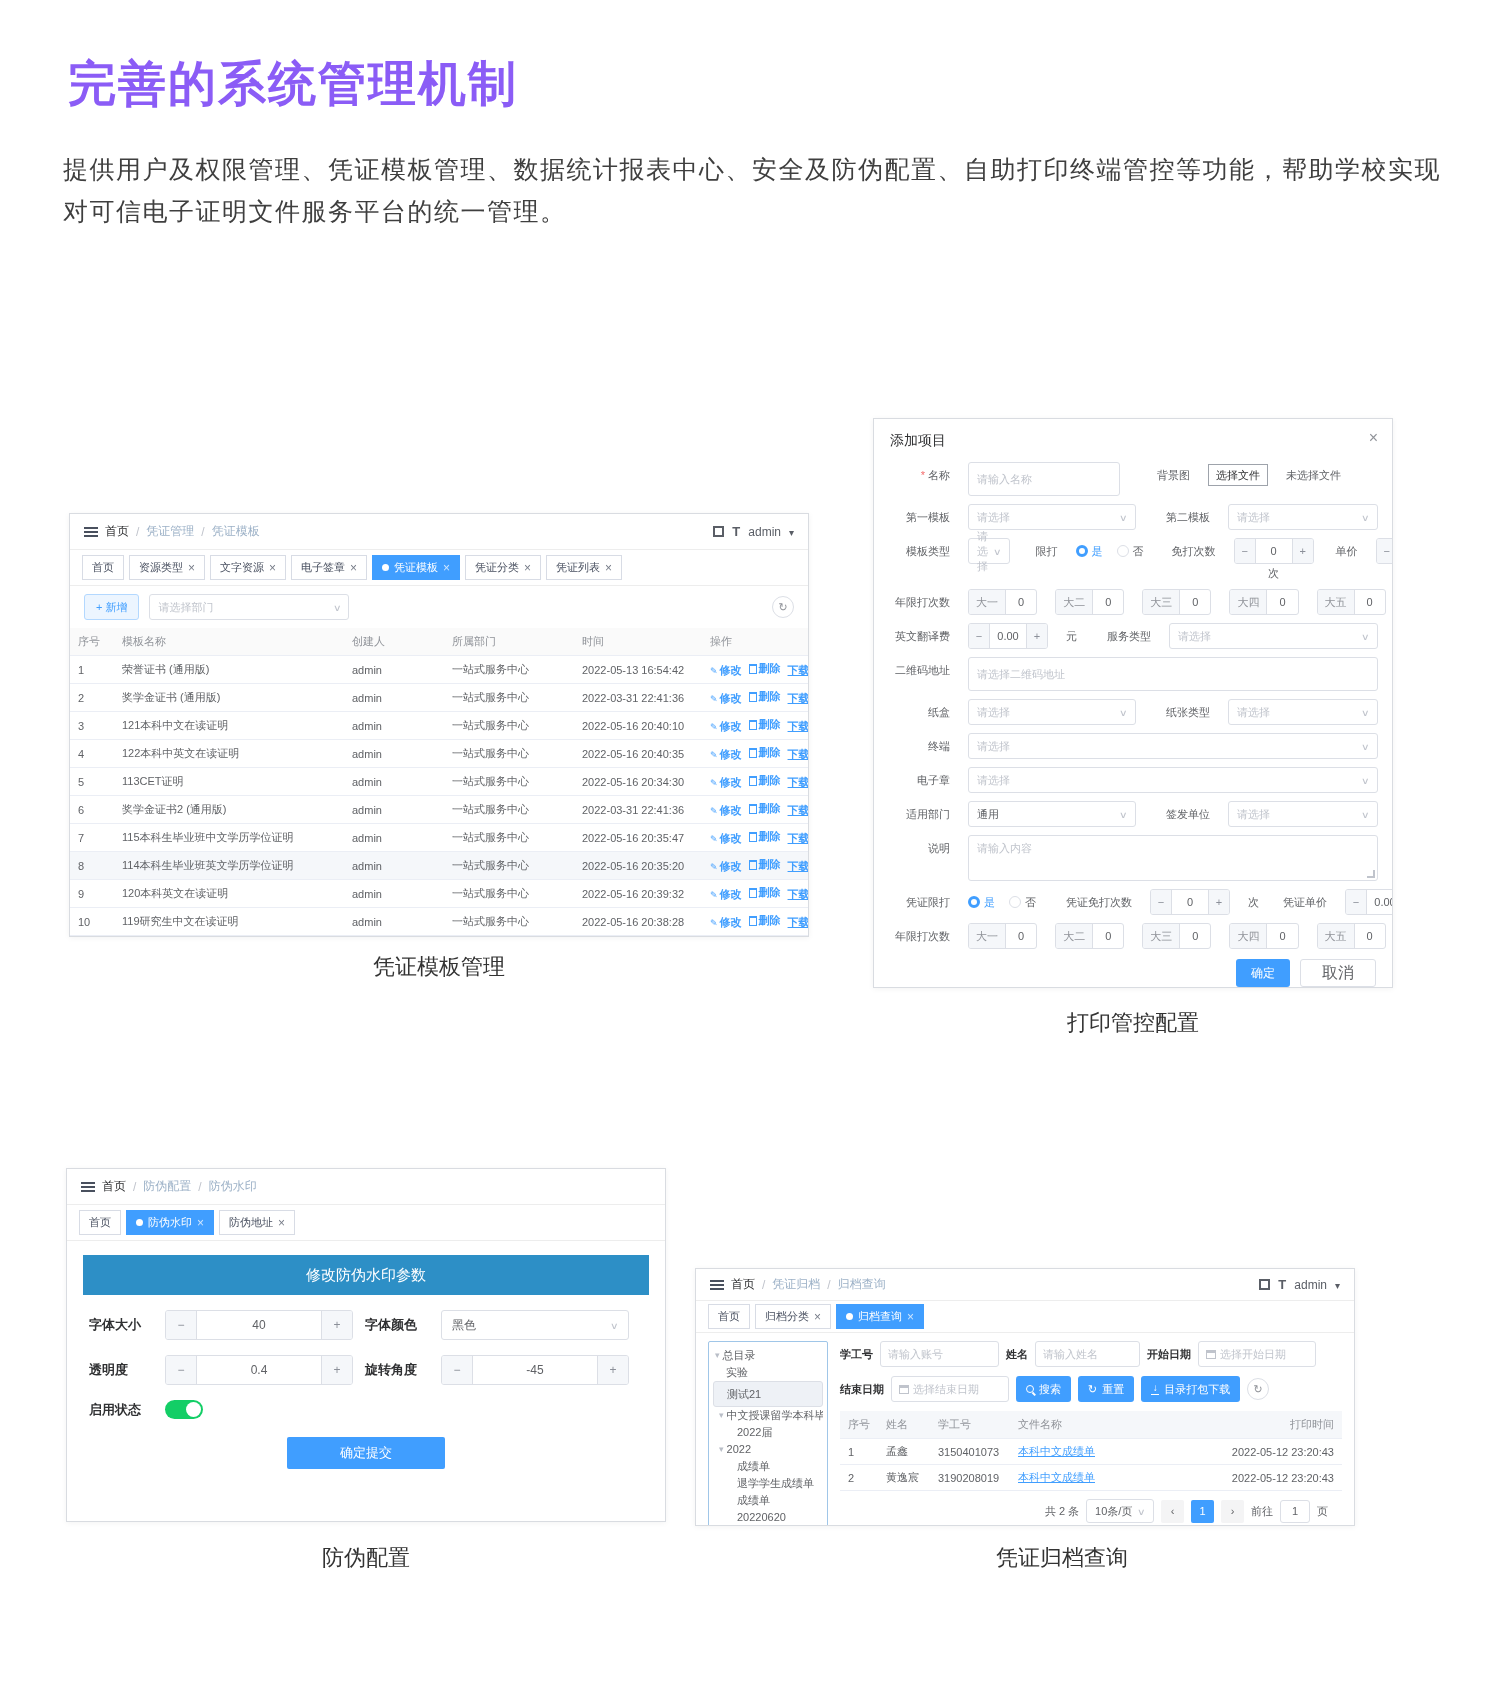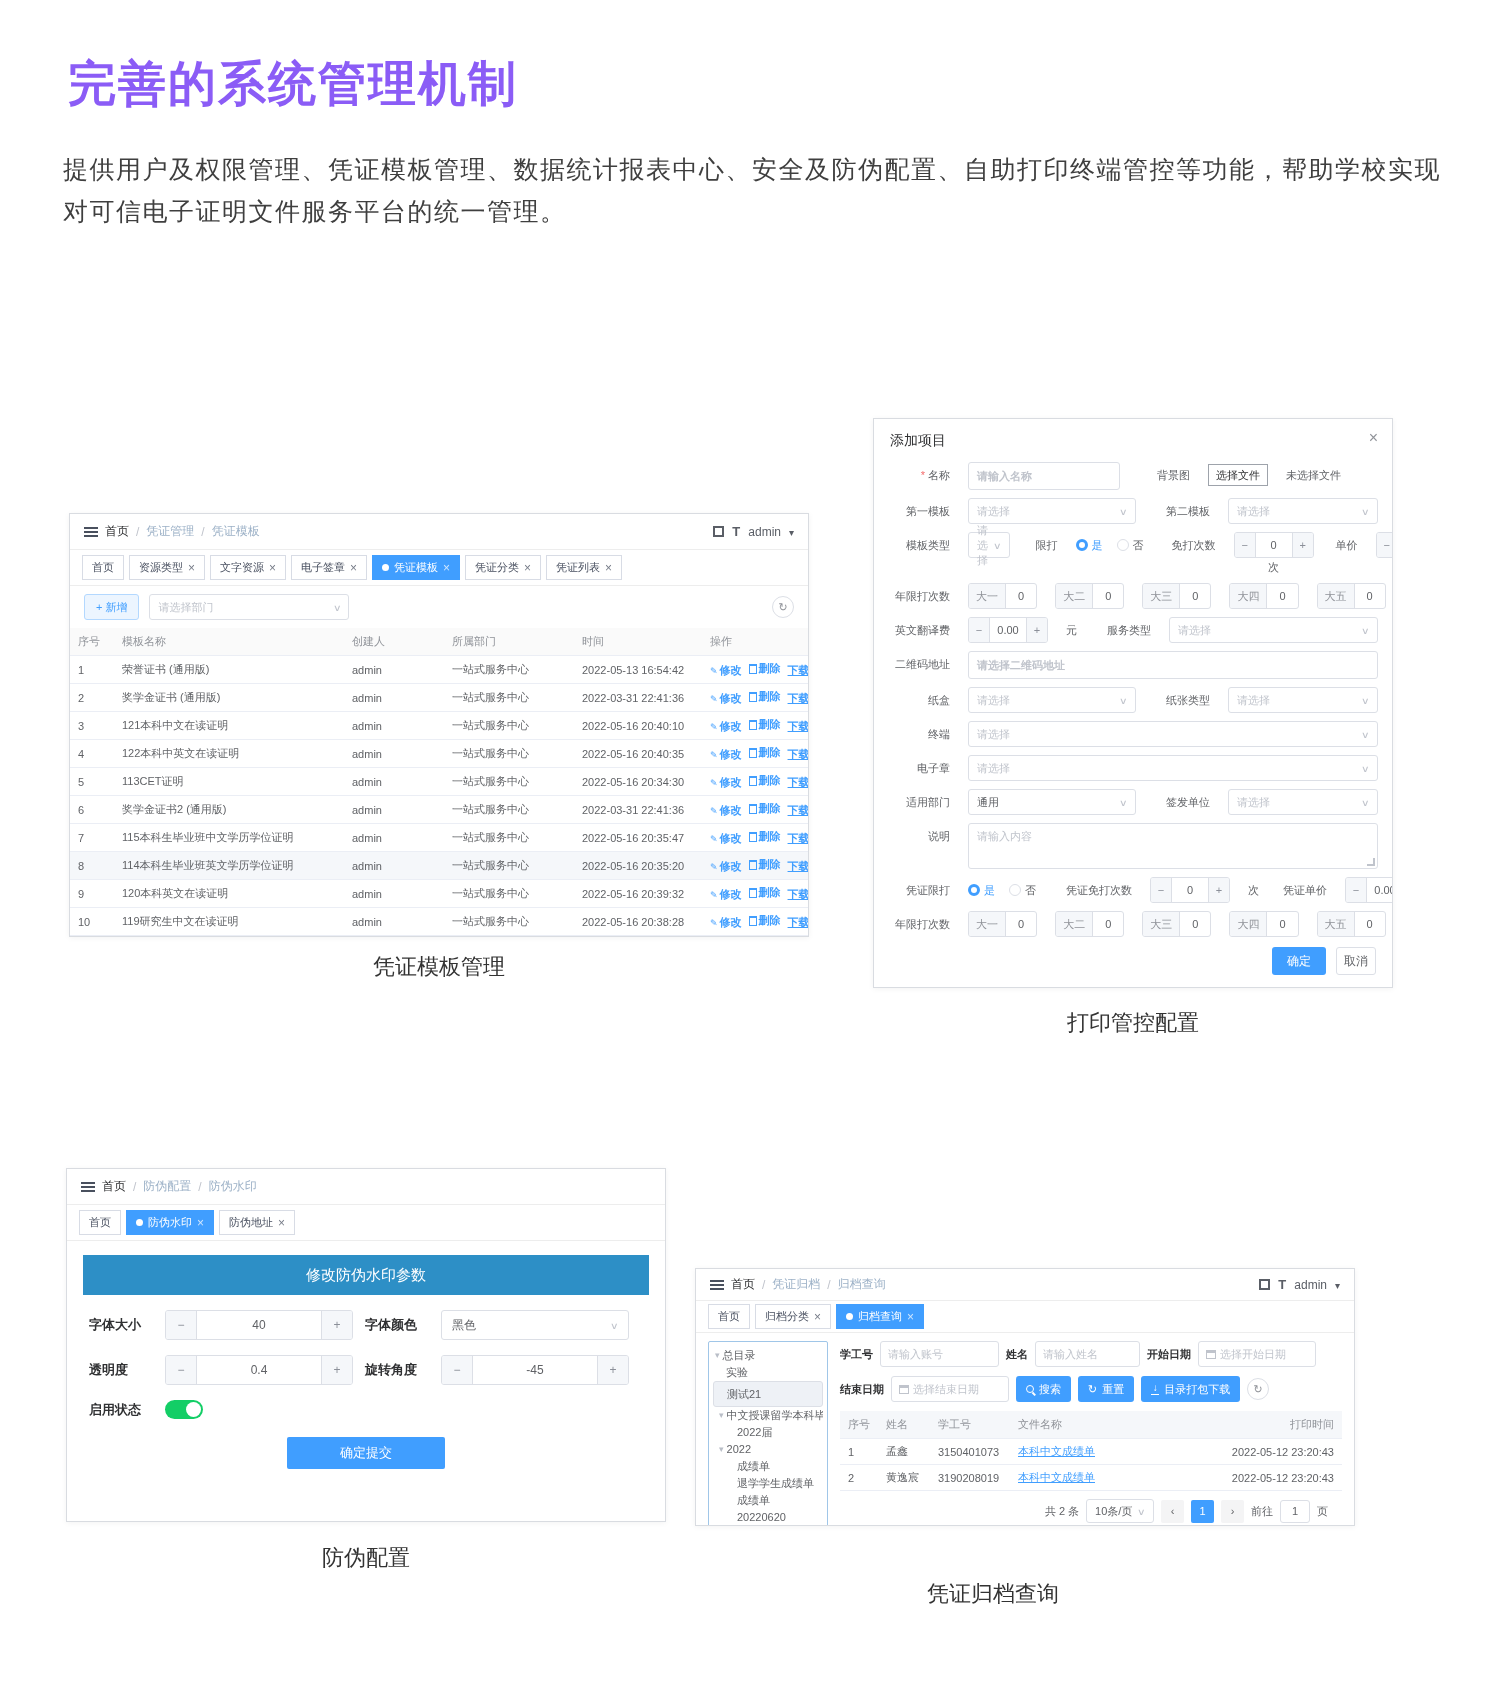--- a/index.html
+++ b/index.html
@@ -78,22 +78,22 @@
           text-align:center; background:#fff; }
 
   
   .dlg-title { padding:13px 16px 4px; font-size:14px; color:#303133; }
   .dlg-x { position:absolute; top:10px; right:14px; color:#909399; }
   .dlg-x::after { content:"×"; font-size:16px; }
   .frm { padding:8px 14px 0; display:flex; flex-direction:column; gap:8px; }
   .frow { display:flex; align-items:flex-start; gap:18px; }
   .flabel { flex:none; width:62px; text-align:right; line-height:26px; color:#606266; white-space:nowrap; }
   .req::before { content:"* "; color:#f56c6c; }
-  .fipt { height:28px; border:1px solid #dcdfe6; border-radius:3px; display:flex;
-          align-items:center; padding:0 8px; background:#fff;font-weight:bold; }
+  .fipt { height:34px; border:1px solid #dcdfe6; border-radius:3px; display:flex;
+          align-items:center; padding:0 8px; background:#fff; }
   .filebtn { height:22px; margin-top:2px; padding:0 7px; border:1px solid #9ea3ab; background:#fff;
              color:#303133; display:inline-flex; align-items:center; }
   .fileno { line-height:26px; color:#606266; }
   .stepper { display:inline-flex; height:26px; border:1px solid #dcdfe6; border-radius:3px;
              overflow:hidden; background:#fff; flex:none; }
   .sb { width:20px; background:#f5f7fa; color:#8b8f99; display:inline-flex; align-items:center;
         justify-content:center; }
   .sb.m::after { content:"−"; } .sb.p::after { content:"+"; }
   .sv { min-width:38px; padding:0 4px; text-align:center; line-height:24px; border-left:1px solid #dcdfe6;
         border-right:1px solid #dcdfe6; color:#606266; background:#fff; }
@@ -108,22 +108,22 @@
   .grade { display:inline-flex; height:26px; border:1px solid #dcdfe6; border-radius:3px;
            overflow:hidden; flex:none; }
   .gl { background:#f5f7fa; color:#909399; padding:0 7px; line-height:24px; }
   .gv { padding:0 12px; line-height:24px; border-left:1px solid #dcdfe6; }
   .txa { min-height:46px; border:1px solid #dcdfe6; border-radius:3px; padding:5px 8px; position:relative; }
   .txa::after { content:""; position:absolute; right:2px; bottom:2px; width:6px; height:6px;
                 border-right:2px solid #c0c4cc; border-bottom:2px solid #c0c4cc; }
   .dlg-foot { display:flex; justify-content:flex-end; gap:10px; padding:10px 16px 0; }
   .btn-pri { height:28px; padding:0 15px; background:#409eff; color:#fff; border-radius:3px;
              display:inline-flex; align-items:center; font-size:12px; }
-  .btn-pla { height:28px; padding:0 7px; border:1px solid #dcdfe6; background:#fff; color:#606266;
-             border-radius:3px; display:inline-flex; align-items:center; font-size:12px; }
+  .btn-pla { height:28px; padding:0 21px; border:1px solid #dcdfe6; background:#fff; color:#606266;
+             border-radius:3px; display:inline-flex; align-items:center; font-size:16px; }
 
   
   .banner { margin:14px 16px 0; height:40px; background:#2d8fc6; color:#fff; font-size:15px;
             display:flex; align-items:center; justify-content:center; }
   .wmrow { display:flex; align-items:center; gap:12px; margin:15px 22px 0; }
   .wmlabel { width:64px; flex:none; font-size:13px; font-weight:bold; color:#303133; }
   .wipt { width:188px; height:30px; border:1px solid #dcdfe6; border-radius:3px; display:flex;
           align-items:center; padding:0 10px; font-size:12px; color:#606266; background:#fff; }
   .wsel { width:188px; height:30px; border:1px solid #dcdfe6; border-radius:3px; display:flex;
           align-items:center; justify-content:space-between; padding:0 10px; font-size:12px;
@@ -735,13 +735,13 @@
         <span class="pn arr-l"></span>
         <span class="pn cur">1</span>
         <span class="pn arr-r"></span>
         <span>前往</span>
         <span class="goto">1</span>
         <span>页</span>
       </div>
     </div>
   </div>
 </div>
-<div class="caption" style="left:663px;top:1543px;width:660px;margin-top:36px;">凭证归档查询</div>
+<div class="caption" style="left:732px;top:1543px;width:660px;">凭证归档查询</div>
 
 </body></html>

